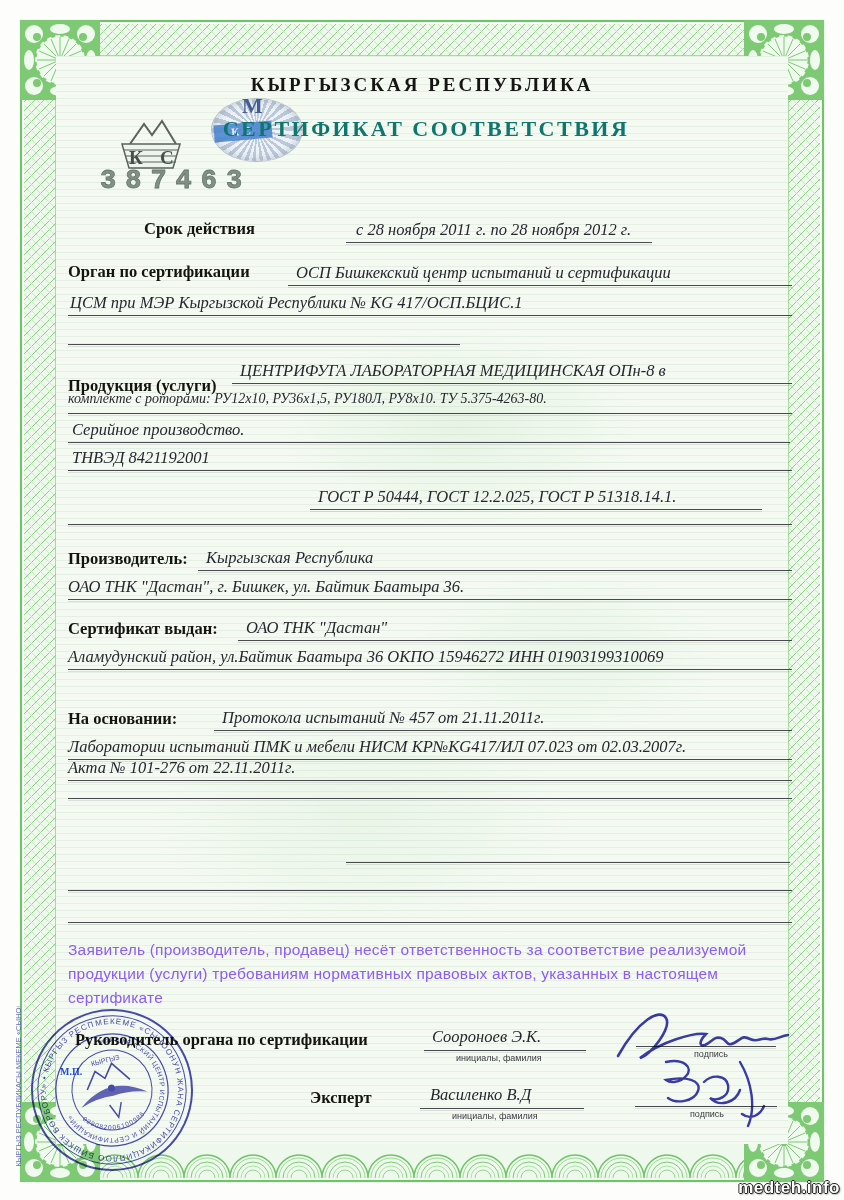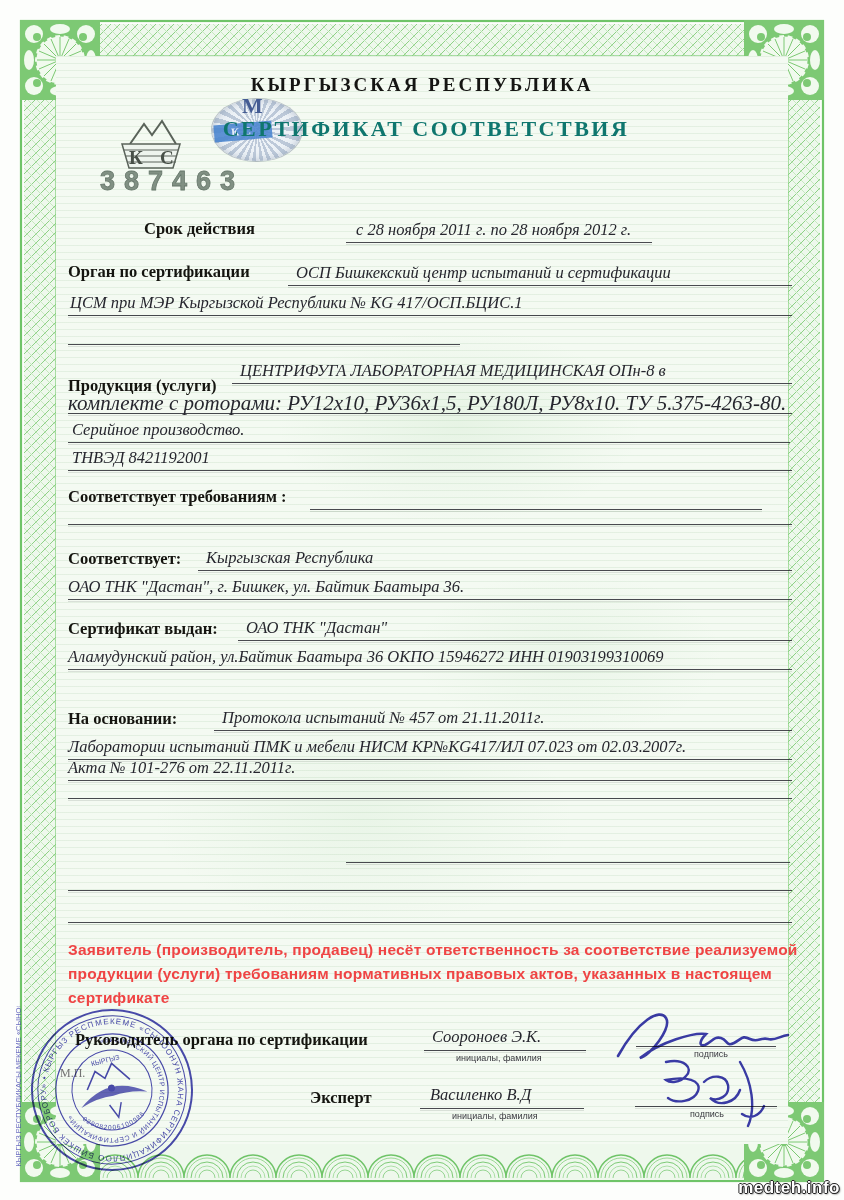--- a/index.html
+++ b/index.html
@@ -16,35 +16,35 @@
   .abs{position:absolute;white-space:nowrap;}
   .ctr{position:absolute;left:0;right:0;text-align:center;white-space:nowrap;}
   .country{top:74px;font-weight:bold;font-size:19px;letter-spacing:3px;color:#151513;z-index:4;}
   .doctitle{top:116px;font-weight:bold;font-size:22px;letter-spacing:2.5px;color:#0f766e;z-index:4;margin-left:8px;}
   .docnum{top:157px;font-weight:bold;font-style:italic;font-size:15.5px;letter-spacing:.6px;color:#1c1c22;z-index:4;}
   .lbl{font-weight:bold;font-size:16.5px;color:#14140f;z-index:3;}
   .val{font-style:italic;font-size:16.5px;color:#26262e;z-index:3;}
   .rule{position:absolute;height:0;border-top:1.6px solid rgba(42,42,50,.85);
         box-shadow:0 2px 0 rgba(70,80,70,.15);z-index:2;}
   .cap{position:absolute;font-family:"Liberation Sans",sans-serif;font-size:9px;color:#3a3a40;z-index:3;}
-  .disc{position:absolute;font-family:"Liberation Sans",sans-serif;font-size:15.5px;color:#ef4444;
-        letter-spacing:.2px;white-space:nowrap;z-index:3;font-weight:bold;}
-  .blanknum{left:100px;top:166px;font-family:Liberation Sans, sans-serif;font-weight:bold;font-size:27px;
+  .disc{position:absolute;font-family:"Liberation Sans",sans-serif;font-size:15.5px;color:#8b5cf6;
+        letter-spacing:.2px;white-space:nowrap;z-index:3;}
+  .blanknum{left:100px;top:166px;font-family:Liberation Mono, monospace;font-weight:bold;font-size:27px;
         letter-spacing:9px;color:#7b8b7e;-webkit-text-stroke:.8px #5f7063;opacity:.95;z-index:2;}
   .holo{left:212px;top:99px;width:90px;height:62px;border-radius:50%;z-index:3;opacity:.93;
         background:repeating-conic-gradient(#b9c6d8 0 7deg,#edf2f8 7deg 14deg);
         box-shadow:0 0 0 1px rgba(120,130,150,.5), inset 0 0 8px rgba(90,110,140,.4);}
   .holo .m{position:absolute;left:30px;top:-6px;font-weight:bold;font-size:22px;color:#37508c;z-index:2;}
   .holo .band{position:absolute;left:2px;top:24px;width:58px;height:17px;background:rgba(62,124,205,.88);
         transform:rotate(-5deg);color:#eaf1fb;font-weight:bold;font-size:11px;letter-spacing:4px;
         text-align:center;line-height:17px;}
   .wm{right:4px;bottom:2px;font-family:"Liberation Sans",sans-serif;font-weight:bold;font-size:17px;
       color:#fff;z-index:8;letter-spacing:.5px;
       text-shadow:-1px 0 #222,1px 0 #222,0 -1px #222,0 1px #222,1px 1px 2px #222;}
-  .mp{left:60px;top:1066px;font-weight:normal;font-size:12px;color:#737373;z-index:4;}
+  .mp{left:60px;top:1066px;font-weight:bold;font-size:10px;color:#1d4ed8;z-index:4;}
   .stamp{position:absolute;left:14px;top:992px;z-index:6;mix-blend-mode:multiply;opacity:.92;}
   .sig{position:absolute;z-index:6;mix-blend-mode:multiply;}
   .sidewm{position:absolute;left:-62px;top:1082px;width:160px;transform:rotate(-90deg);
       font-family:"Liberation Sans",sans-serif;font-size:7.5px;color:rgba(59,59,172,.75);
       white-space:nowrap;overflow:hidden;z-index:5;}
 </style>
 </head>
 <body>
 
 <div class="page">
@@ -132,32 +132,32 @@
   <div class="abs lbl" style="left:68px;top:262px">Орган по сертификации</div>
   <div class="abs val" style="left:296px;top:263px">ОСП  Бишкекский центр испытаний и сертификации</div>
   <div class="rule" style="left:288px;top:285px;width:504px"></div>
   <div class="abs val" style="left:70px;top:293px">ЦСМ  при  МЭР Кыргызской  Республики      №  KG 417/ОСП.БЦИС.1</div>
   <div class="rule" style="left:68px;top:315px;width:724px"></div>
   <div class="rule" style="left:68px;top:344px;width:392px"></div>
 
   <div class="abs lbl" style="left:68px;top:376px">Продукция (услуги)</div>
   <div class="abs val" style="left:240px;top:361px">ЦЕНТРИФУГА ЛАБОРАТОРНАЯ МЕДИЦИНСКАЯ ОПн-8 в</div>
   <div class="rule" style="left:232px;top:383px;width:560px"></div>
-  <div class="abs val" style="left:68px;top:391px;font-size:21px">комплекте с роторами: РУ12х10, РУ36х1,5, РУ180Л, РУ8х10. ТУ 5.375-4263-80.</div>
+  <div class="abs val" style="left:68px;top:391px;font-size:14px">комплекте с роторами: РУ12х10, РУ36х1,5, РУ180Л, РУ8х10. ТУ 5.375-4263-80.</div>
   <div class="rule" style="left:68px;top:413px;width:724px"></div>
   <div class="abs val" style="left:72px;top:420px">Серийное производство.</div>
   <div class="rule" style="left:68px;top:442px;width:722px"></div>
   <div class="abs val" style="left:72px;top:448px">ТНВЭД 8421192001</div>
   <div class="rule" style="left:68px;top:470px;width:724px"></div>
 
-  <div class="abs lbl" style="left:68px;top:487px">Соответствует требованиям :</div>
+  <div class="abs val" style="left:318px;top:487px">ГОСТ Р 50444, ГОСТ 12.2.025, ГОСТ Р 51318.14.1.</div>
   <div class="rule" style="left:310px;top:509px;width:452px"></div>
   <div class="rule" style="left:68px;top:524px;width:724px"></div>
 
-  <div class="abs lbl" style="left:68px;top:549px">Соответствует:</div>
+  <div class="abs lbl" style="left:68px;top:549px">Производитель:</div>
   <div class="abs val" style="left:206px;top:548px">Кыргызская Республика</div>
   <div class="rule" style="left:198px;top:570px;width:594px"></div>
   <div class="abs val" style="left:68px;top:577px">ОАО ТНК "Дастан", г. Бишкек, ул. Байтик Баатыра 36.</div>
   <div class="rule" style="left:68px;top:599px;width:724px"></div>
 
   <div class="abs lbl" style="left:68px;top:619px">Сертификат выдан:</div>
   <div class="abs val" style="left:246px;top:618px">ОАО ТНК "Дастан"</div>
   <div class="rule" style="left:238px;top:640px;width:554px"></div>
   <div class="abs val" style="left:68px;top:647px">Аламудунский район,  ул.Байтик Баатыра 36  ОКПО  15946272  ИНН 01903199310069</div>
   <div class="rule" style="left:68px;top:669px;width:724px"></div>

